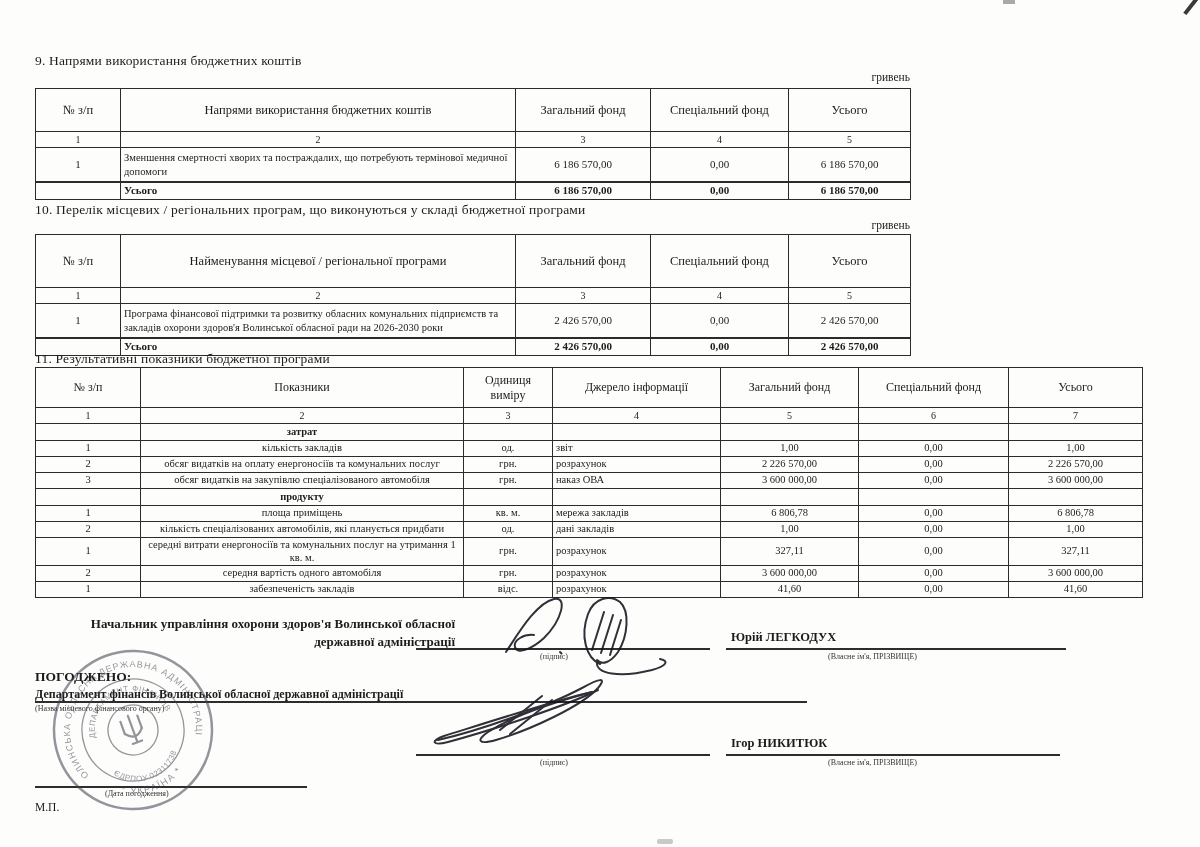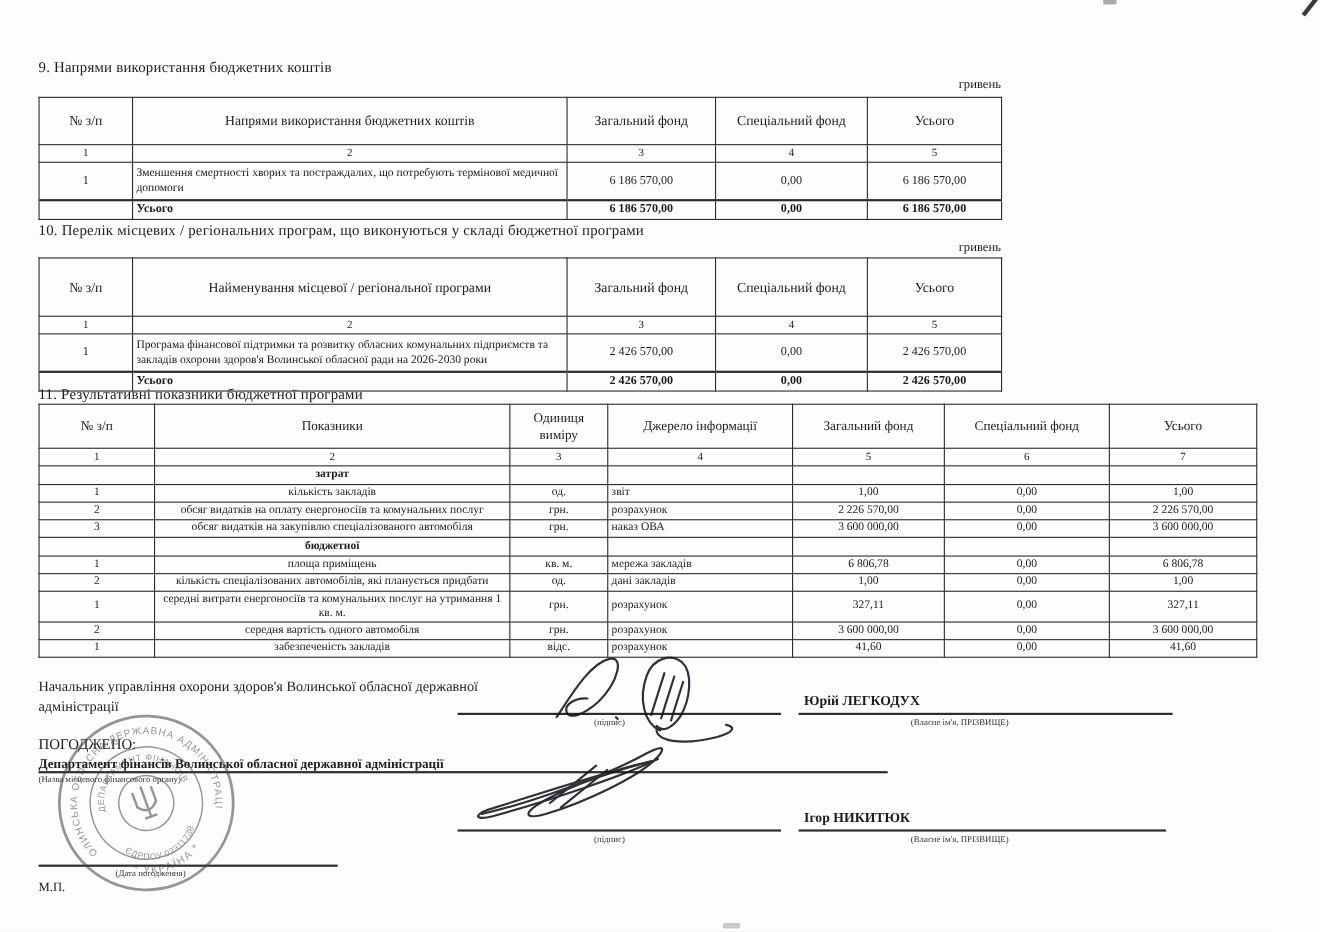--- a/index.html
+++ b/index.html
@@ -18,21 +18,21 @@
   .numrow td{height:13px;font-size:10px;line-height:1;}
   .datarow td{height:31px;}
   .t3 .datarow td{height:13px;}
   .name-cell{text-align:left;font-size:10.5px;line-height:1.25;}
   .totalrow td{height:14px;font-weight:bold;border-top-width:2px;}
   .total-label{text-align:left;}
   .grouprow td{height:14px;font-weight:bold;}
   .src-cell{text-align:left;font-size:10px;}
   .unit-cell{font-size:10px;}
   .tallrow td{height:25px;}
-  .sig-title{font-weight:normal;font-size:13px;line-height:1.35;}
+  .sig-title{font-weight:bold;font-size:13px;line-height:1.35;text-align:right;}
   .sig-name{font-weight:bold;font-size:12.5px;}
   .hint{font-size:8px;color:#333;}
   .sline{position:absolute;height:1.5px;background:#2d2d2d;}
   .mark{position:absolute;}
   svg{display:block;}
 </style>
 </head>
 <body>
 
 <div class="page">
@@ -191,21 +191,21 @@
       <td>обсяг видатків на закупівлю спеціалізованого автомобіля</td>
       <td class="unit-cell">грн.</td>
       <td class="src-cell">наказ ОВА</td>
       <td>3 600 000,00</td>
       <td>0,00</td>
       <td>3 600 000,00</td>
     </tr>
 
     <tr class="grouprow">
       <td></td>
-      <td>бюджетної</td>
+      <td>продукту</td>
       <td></td>
           <td></td>
       <td></td>
           <td></td>
       <td></td>
     </tr>
     <tr class="datarow">
       <td>1</td>
       <td>площа приміщень</td>
       <td class="unit-cell">кв. м.</td>

